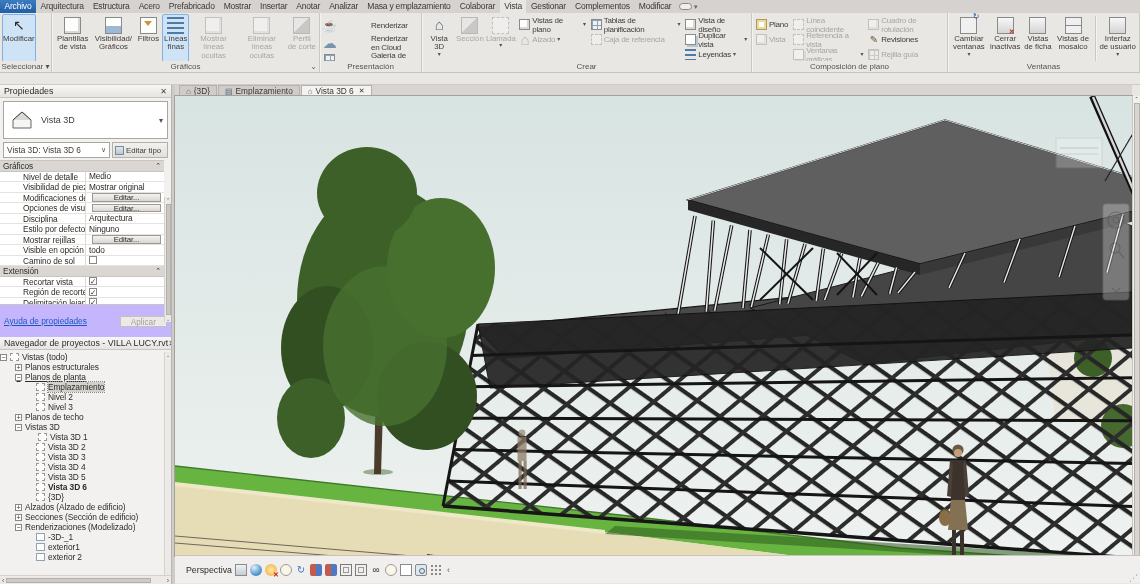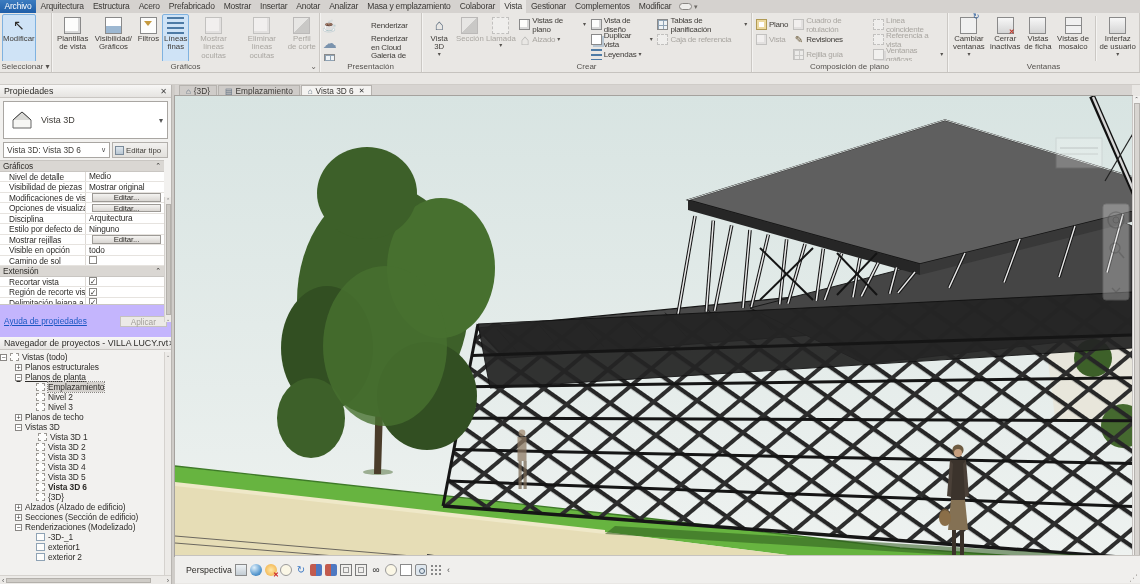--- a/index.html
+++ b/index.html
@@ -72,21 +72,21 @@
   .phead .x { font-size:8px; color:#444; }
   .typebox { margin:3px; height:38px; flex:none; background:#fff; border:1px solid #a9a6a2; display:flex; align-items:center; gap:6px; padding:0 5px; position:relative; font-size:9px; }
   .typebox .caret { position:absolute; right:4px; color:#555; font-size:8px; }
   .comborow { display:flex; height:16px; flex:none; margin:0 3px 2px; gap:2px; }
   .combo { flex:1; background:#fff; border:1px solid #a9a6a2; font-size:8.3px; display:flex; justify-content:space-between; align-items:center; padding:0 3px; white-space:nowrap; overflow:hidden; }
   .etbtn { width:56px; flex:none; display:flex; align-items:center; gap:2px; background:linear-gradient(#f2f1ef,#e2e0dc); border:1px solid #b3b0ac; font-size:7.8px; padding:0 2px; white-space:nowrap; }
   .etic { width:9px; height:9px; flex:none; border:1px solid #7a8a99; background:linear-gradient(#dfe7ee,#b8c6d2); }
   #pgrid { flex:1; background:#fff; overflow:hidden; position:relative; margin-right:7px; border-top:1px solid #c9c6c2; }
   .prow { display:flex; height:10.5px; line-height:10.5px; border-bottom:1px solid #e6e3df; font-size:8.3px; letter-spacing:-0.1px; }
   .prow.sec { background:#dad7d3; color:#2e2c29; padding:0 3px; justify-content:space-between; border-bottom:1px solid #c9c6c2; }
-  .pname { width:86px; flex:none; padding-left:9px; border-right:1px solid #ddd9d5; overflow:hidden; white-space:nowrap; color:#2e2c29; }
+  .pname { width:86px; flex:none; padding-left:23px; border-right:1px solid #ddd9d5; overflow:hidden; white-space:nowrap; color:#2e2c29; }
   .pval { flex:1; padding-left:3px; overflow:hidden; white-space:nowrap; display:flex; align-items:center; color:#2e2c29; }
   .vbtn { flex:1; margin:1px 3px; background:linear-gradient(#f4f3f1,#d9d6d2); border:1px solid #9d9a96; text-align:center; font-size:7.8px; line-height:7px; height:8.5px; }
   .cbox { width:8px; height:8px; border:1px solid #8a8885; background:#fff; font-size:7.5px; line-height:7px; text-align:center; color:#2e2c29; }
   .pvscroll { position:absolute; right:0; top:112px; bottom:15px; width:7px; background:#eceae7; border-left:1px solid #d5d2ce; display:flex; flex-direction:column; align-items:center; font-size:5px; color:#666; }
   .pvscroll .thumb { flex:1; width:5px; margin:1px 0; background:#cac7c2; border:1px solid #b3b0ab; }
   .pfoot { height:15px; flex:none; border-top:1px solid #c9c6c2; background:#c4b5fd; display:flex; justify-content:space-between; align-items:center; padding:16px 4px; font-size:8.3px; }
   .pfoot a { color:#1a57c2; text-decoration:underline; }
   .applybtn { padding:0 10px; background:#eceae7; border:1px solid #c5c2be; color:#a29f9a; height:11px; line-height:10px; font-size:8.3px; }
 
   
@@ -243,87 +243,87 @@
               <span class="crt">▾</span>
             </div>
             <div class="sitem dis">
               <span class="ric gi g-house"></span>
               <span class="rlbl">Alzado</span>
               <span class="crt">▾</span>
             </div>
           </div>
           <div class="rcol">
             <div class="sitem">
+              <span class="ric s-grid"></span>
+              <span class="rlbl">Tablas de planificación</span>
+              <span class="crt">▾</span>
+            </div>
+            <div class="sitem dis">
+              <span class="ric s-ref"></span>
+              <span class="rlbl">Caja de referencia</span>
+            </div>
+          </div>
+          <div class="rcol">
+            <div class="sitem">
               <span class="ric s-doc"></span>
               <span class="rlbl">Vista de diseño</span>
             </div>
             <div class="sitem">
               <span class="ric s-dup"></span>
               <span class="rlbl">Duplicar vista</span>
               <span class="crt">▾</span>
             </div>
             <div class="sitem">
               <span class="ric s-lines"></span>
               <span class="rlbl">Leyendas</span>
               <span class="crt">▾</span>
             </div>
           </div>
-          <div class="rcol">
-            <div class="sitem">
-              <span class="ric s-grid"></span>
-              <span class="rlbl">Tablas de planificación</span>
-              <span class="crt">▾</span>
-            </div>
-            <div class="sitem dis">
-              <span class="ric s-ref"></span>
-              <span class="rlbl">Caja de referencia</span>
-            </div>
-          </div>
         </div>
         <div class="glabel">Crear</div>
       </div>
       <div class="grp grp-composicion">
         <div class="gbody">
           <div class="rcol">
             <div class="sitem">
               <span class="ric s-sheet"></span>
               <span class="rlbl">Plano</span>
             </div>
             <div class="sitem dis">
               <span class="ric s-doc"></span>
               <span class="rlbl">Vista</span>
+            </div>
+          </div>
+          <div class="rcol">
+            <div class="sitem dis">
+              <span class="ric s-ref"></span>
+              <span class="rlbl">Línea coincidente</span>
+            </div>
+            <div class="sitem dis">
+              <span class="ric s-ref"></span>
+              <span class="rlbl">Referencia a vista</span>
+            </div>
+            <div class="sitem dis">
+              <span class="ric s-dup"></span>
+              <span class="rlbl">Ventanas gráficas</span>
+              <span class="crt">▾</span>
             </div>
           </div>
           <div class="rcol">
             <div class="sitem dis">
               <span class="ric s-doc"></span>
               <span class="rlbl">Cuadro de rotulación</span>
             </div>
             <div class="sitem">
               <span class="ric gi g-pencil"></span>
               <span class="rlbl">Revisiones</span>
             </div>
             <div class="sitem dis">
               <span class="ric s-grid"></span>
               <span class="rlbl">Rejilla guía</span>
-            </div>
-          </div>
-          <div class="rcol">
-            <div class="sitem dis">
-              <span class="ric s-ref"></span>
-              <span class="rlbl">Línea coincidente</span>
-            </div>
-            <div class="sitem dis">
-              <span class="ric s-ref"></span>
-              <span class="rlbl">Referencia a vista</span>
-            </div>
-            <div class="sitem dis">
-              <span class="ric s-dup"></span>
-              <span class="rlbl">Ventanas gráficas</span>
-              <span class="crt">▾</span>
             </div>
           </div>
         </div>
         <div class="glabel">Composición de plano</div>
       </div>
       <div class="grp grp-ventanas">
         <div class="gbody">
           <div class="rbtn">
             <span class="ric s-swap"></span>
             <span class="rlbl">Cambiar ventanas</span>

